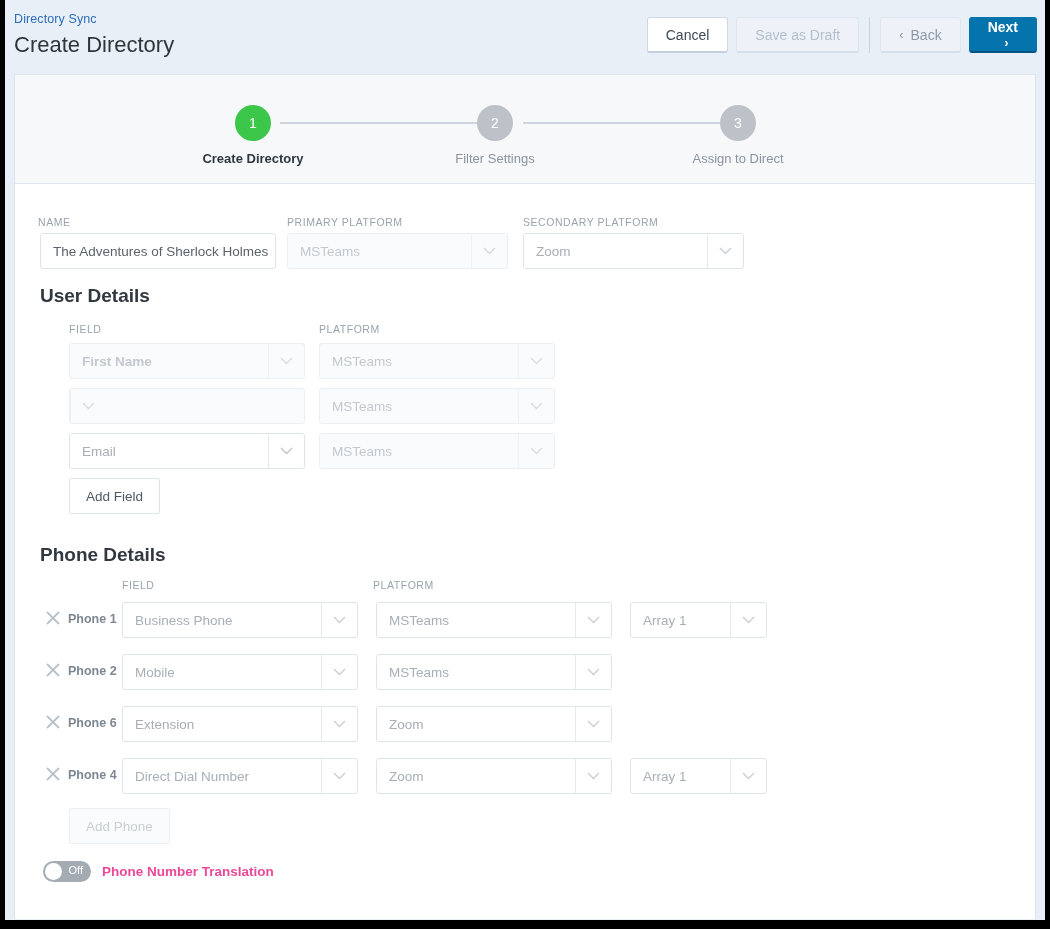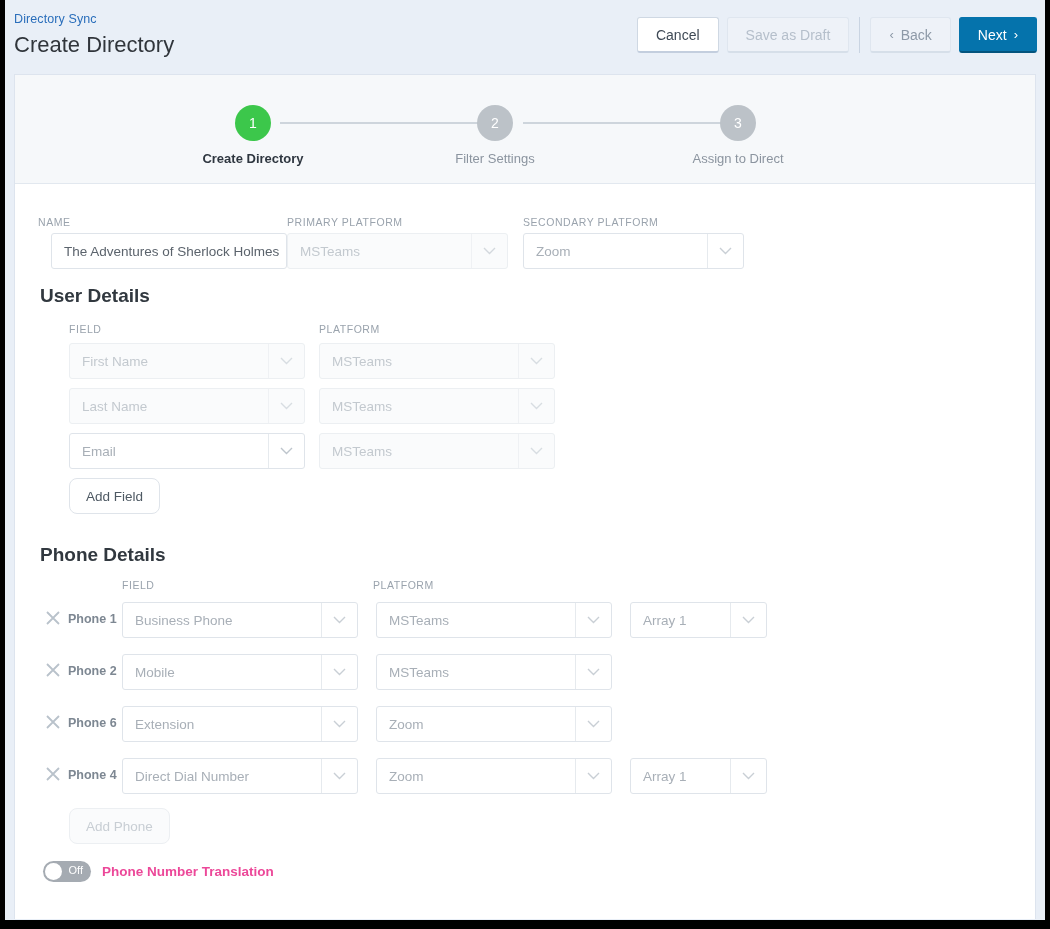--- a/index.html
+++ b/index.html
@@ -79,21 +79,22 @@
     background: #eef2f8;
     color: #8d99a7;
     border-color: #dfe6ef;
     border-bottom-color: #d6dfe9;
   }
   .hbtn.primary {
     background: #0573ac;
     color: #fff;
     border-color: #0573ac;
     border-bottom-color: #03547e;
-    font-weight: normal;
+    font-weight: bold;
+    flex-direction: column;
   }
   #btn-cancel { margin-right: 8px; }
   .hsep {
     width: 1px;
     height: 36px;
     background: #c9d4e2;
     margin: 0 10px;
   }
   #btn-back { margin-right: 8px; }
   .chev { font-size: 13px; }
@@ -218,21 +219,21 @@
   }
   .caret svg { display: block; }
   .sel.muted { background: #fafbfc; border-color: #eceff2; }
   .sel.muted .val { color: #c3c9cf; }
   .sel.muted .caret { border-left-color: #eff1f4; }
 
   
   .sbtn {
     height: 36px;
     border: 1px solid #dfe4ea;
-    border-radius: 8px;
+    border-radius: 2px;
     background: #fff;
     color: #4e5963;
     font-size: 13.5px;
     display: inline-flex;
     align-items: center;
     justify-content: center;
     padding: 0 16px;
     cursor: pointer;
   }
   .sbtn.disabled {
@@ -328,21 +329,21 @@
           <div class="step" style="left:643px;">
             <div class="step-circle" style="background:#bcc2c8;">3</div>
             <div class="step-label">Assign to Direct</div>
           </div>
         </div>
       </div>
 
       <div id="body">
 
         <div class="fieldlabel abs" style="left:23px; top:32px;">NAME</div>
-        <div class="tbox abs" style="left:36px; top:49px; width:236px;">The Adventures of Sherlock Holmes</div>
+        <div class="tbox abs" style="left:25px; top:49px; width:236px;">The Adventures of Sherlock Holmes</div>
 
         <div class="fieldlabel abs" style="left:272px; top:32px;">PRIMARY PLATFORM</div>
         <div class="sel muted abs" style="left:272px; top:49px; width:221px;">
           <div class="val">MSTeams</div>
           <div class="caret">
             <svg width="13" height="8" viewBox="0 0 13 8">
                 <path d="M1 1 L6.5 6.5 L12 1" fill="none" stroke="#d3d8dd" stroke-width="1.4"></path>
               </svg>
           </div>
         </div>
@@ -355,39 +356,38 @@
                 <path d="M1 1 L6.5 6.5 L12 1" fill="none" stroke="#c9cfd5" stroke-width="1.4"></path>
               </svg>
           </div>
         </div>
 
         <div class="section-title abs" style="left:25px; top:101px;">User Details</div>
 
         <div class="colhead abs" style="left:54px; top:139px;">FIELD</div>
         <div class="colhead abs" style="left:304px; top:139px;">PLATFORM</div>
 
-        <div class="sel muted abs" style="left:54px; top:159px; width:236px;">
+        <div class="sel muted abs" style="left:54px; top:159px; width:236px;font-weight:bold;">
           <div class="val">First Name</div>
           <div class="caret">
             <svg width="13" height="8" viewBox="0 0 13 8">
                 <path d="M1 1 L6.5 6.5 L12 1" fill="none" stroke="#d8dde2" stroke-width="1.4"></path>
               </svg>
           </div>
         </div>
         <div class="sel muted abs" style="left:304px; top:159px; width:236px;">
           <div class="val">MSTeams</div>
           <div class="caret">
             <svg width="13" height="8" viewBox="0 0 13 8">
                 <path d="M1 1 L6.5 6.5 L12 1" fill="none" stroke="#d8dde2" stroke-width="1.4"></path>
               </svg>
           </div>
         </div>
 
         <div class="sel muted abs" style="left:54px; top:204px; width:236px;">
-          <div class="val">Last Name</div>
           <div class="caret">
             <svg width="13" height="8" viewBox="0 0 13 8">
                 <path d="M1 1 L6.5 6.5 L12 1" fill="none" stroke="#d8dde2" stroke-width="1.4"></path>
               </svg>
           </div>
         </div>
         <div class="sel muted abs" style="left:304px; top:204px; width:236px;">
           <div class="val">MSTeams</div>
           <div class="caret">
             <svg width="13" height="8" viewBox="0 0 13 8">

